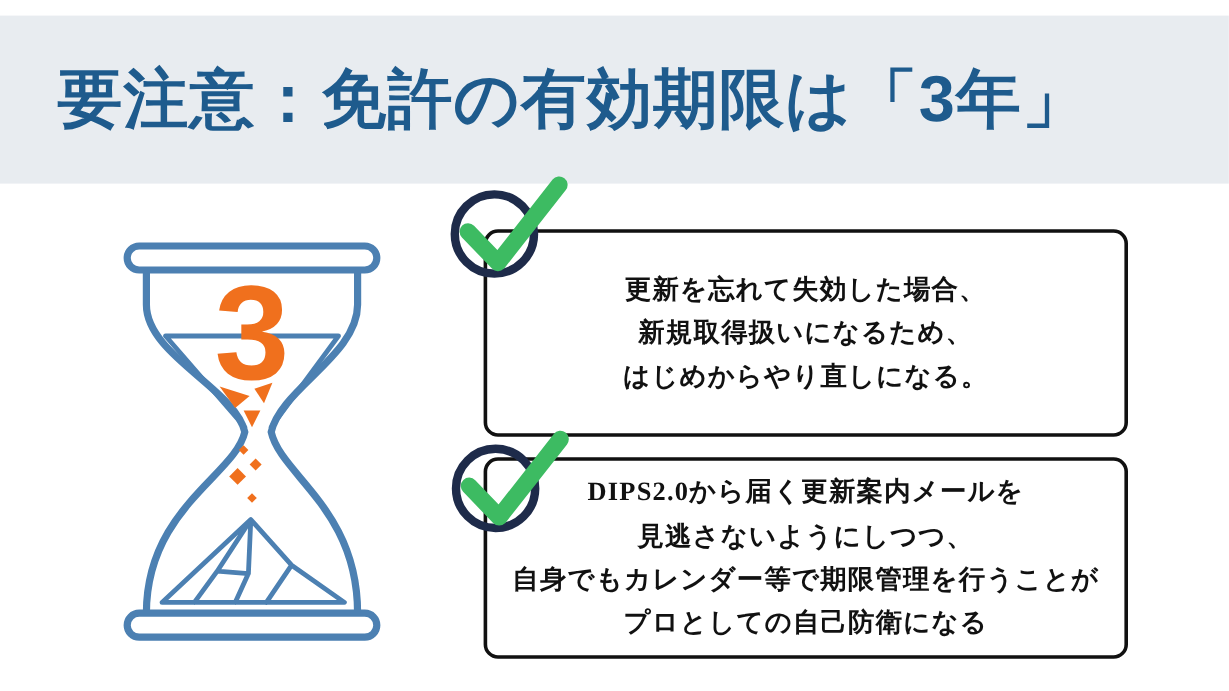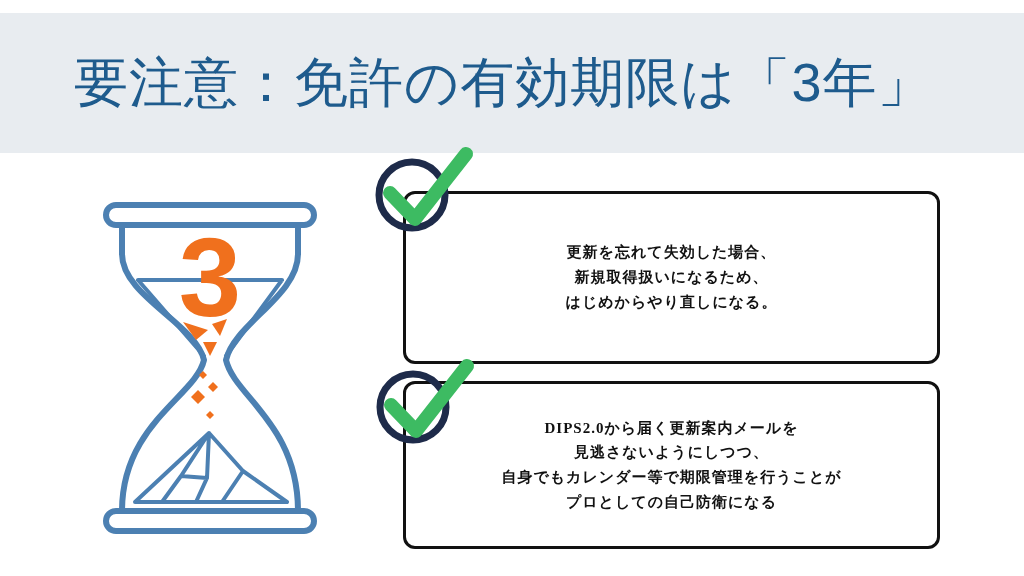--- a/index.html
+++ b/index.html
@@ -19,23 +19,23 @@
   
   .band {
     position: absolute;
     left: 0; top: 13px;
     width: 1024px; height: 140px;
     background: var(--band-gray, #e8ecf0);
     display: flex;
     align-items: center;
   }
   .title {
-    padding-left: 74px;
+    padding-left: 48px;
     font-size: 54px;
-    font-weight: normal;
+    font-weight: bold;
     letter-spacing: 1px;
     color: var(--title-blue, #1e5b8d);
     white-space: nowrap;
   }
 
   
   .hourglass {
     position: absolute;
     left: 100px; top: 198px;
     width: 220px; height: 340px;
@@ -75,21 +75,21 @@
     background: #ffffff;
     border: 3px solid var(--box-border, #111);
     border-radius: 12px;
     display: flex;
     align-items: center;
     justify-content: center;
     text-align: center;
   }
   .callout p {
     white-space: pre-line;
-    font-size: 15px;
+    font-size: 22px;
     font-weight: bold;
     letter-spacing: 1px;
     line-height: 1.65;
     color: var(--text-black, #111);
   }
   .callout-1 { top: 191px; height: 173px; }
   .callout-2 { top: 381px; height: 168px; font-family: Liberation Serif, serif; }
 
   
   .check {

